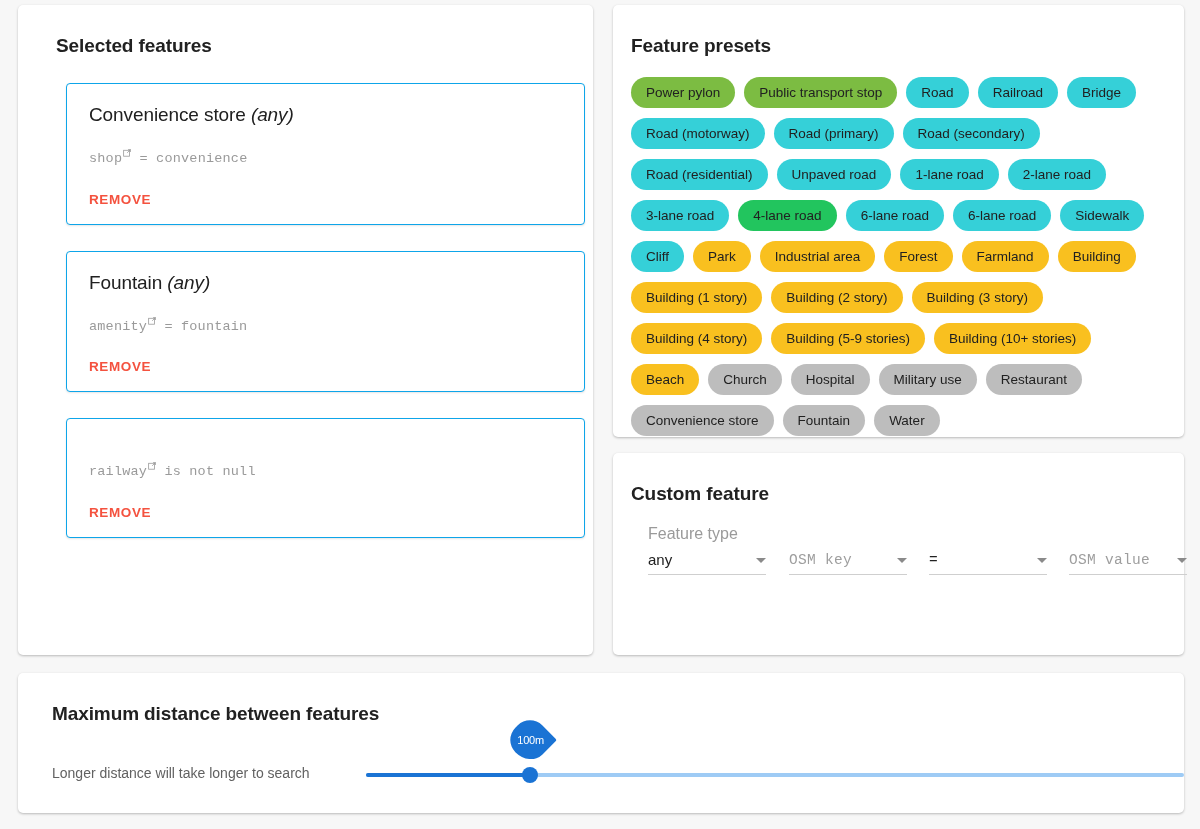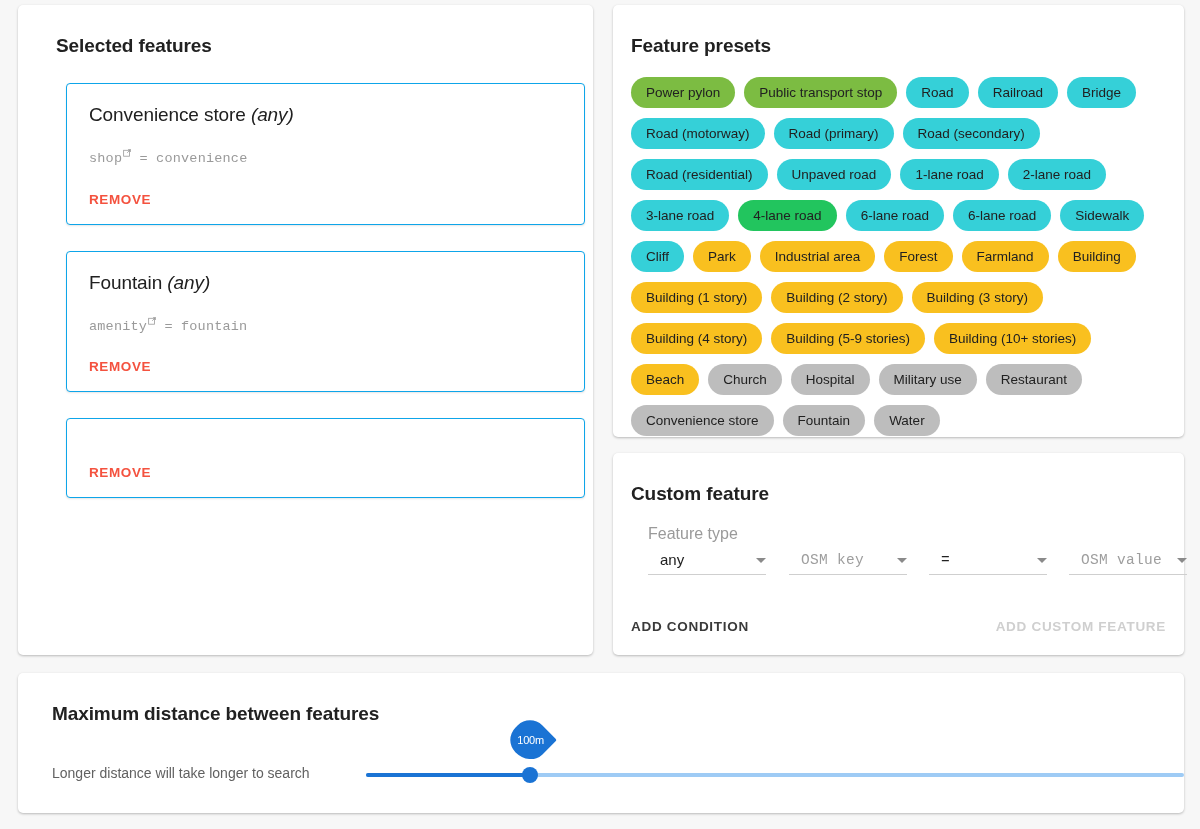--- a/index.html
+++ b/index.html
@@ -166,21 +166,21 @@
   .field-label {
     position: absolute;
     top: -20px;
     left: 0;
     font-size: 16px;
     color: #9a9a9a;
     font-family: "Liberation Sans", sans-serif;
   }
   .select-value {
     position: absolute;
-    left: 12px;
+    left: 0;
     bottom: 6px;
     font-size: 15px;
   }
   .select-value.mono {
     font-family: "Liberation Mono", "DejaVu Sans Mono", monospace;
     font-size: 14.5px;
     letter-spacing: 0.3px;
   }
   .select-value.dark { color: #212121; }
   .select-value.placeholder { color: #9e9e9e; }
@@ -322,21 +322,25 @@
         <div class="feature-card"><div class="feature-card-title">Convenience store <span class="geom">(any)</span></div><div class="feature-rule"><span>shop</span><span class="ext-link-icon"><svg viewBox="0 0 10 10" width="8" height="8">
                 <rect x="0.8" y="1.6" width="7.4" height="7.4" fill="none" stroke="#9a9a9a" stroke-width="1"></rect>
                 <path d="M5.2 4.8 L9.2 0.8" stroke="#9a9a9a" stroke-width="1" fill="none"></path>
                 <path d="M6.4 0.7 H9.4 V3.7" stroke="#9a9a9a" stroke-width="1" fill="none"></path>
               </svg></span> = convenience</div><button class="remove-button">REMOVE</button></div>
         <div class="feature-card"><div class="feature-card-title">Fountain <span class="geom">(any)</span></div><div class="feature-rule"><span>amenity</span><span class="ext-link-icon"><svg viewBox="0 0 10 10" width="8" height="8">
                 <rect x="0.8" y="1.6" width="7.4" height="7.4" fill="none" stroke="#9a9a9a" stroke-width="1"></rect>
                 <path d="M5.2 4.8 L9.2 0.8" stroke="#9a9a9a" stroke-width="1" fill="none"></path>
                 <path d="M6.4 0.7 H9.4 V3.7" stroke="#9a9a9a" stroke-width="1" fill="none"></path>
               </svg></span> = fountain</div><button class="remove-button">REMOVE</button></div>
-        <div class="feature-card"><button class="remove-button">REMOVE</button></div>
+        <div class="feature-card"><div class="feature-rule"><span>railway</span><span class="ext-link-icon"><svg viewBox="0 0 10 10" width="8" height="8">
+                <rect x="0.8" y="1.6" width="7.4" height="7.4" fill="none" stroke="#9a9a9a" stroke-width="1"></rect>
+                <path d="M5.2 4.8 L9.2 0.8" stroke="#9a9a9a" stroke-width="1" fill="none"></path>
+                <path d="M6.4 0.7 H9.4 V3.7" stroke="#9a9a9a" stroke-width="1" fill="none"></path>
+              </svg></span> is not null</div><button class="remove-button">REMOVE</button></div>
       </div>
   </section>
 
   <section class="panel" id="feature-presets-panel">
     <div class="panel-title">Feature presets</div>
     <div class="chip-wrap" id="chip-wrap">
         <div class="chip" style="background: rgb(124, 188, 66);">Power pylon</div>
         <div class="chip" style="background: rgb(124, 188, 66);">Public transport stop</div>
         <div class="chip" style="background: rgb(53, 208, 216);">Road</div>
         <div class="chip" style="background: rgb(53, 208, 216);">Railroad</div>
@@ -397,24 +401,20 @@
         <span class="caret"></span>
       </div>
 
       <div class="select-field" id="field-osm-value">
         <span class="select-value mono placeholder">OSM value</span>
         <span class="caret"></span>
       </div>
 
     </div>
 
-    <div class="custom-actions">
-      <button class="text-button" id="add-condition-button">ADD CONDITION</button>
-      <button class="text-button" id="add-custom-feature-button">ADD CUSTOM FEATURE</button>
-    </div>
   </section>
 
   <section class="panel" id="distance-panel">
     <div class="panel-title">Maximum distance between features</div>
 
     <div class="slider-row">
       <div class="slider-hint">Longer distance will take longer to search</div>
 
       <div class="slider-track-wrap">
         <div class="slider-track-bg"></div>

